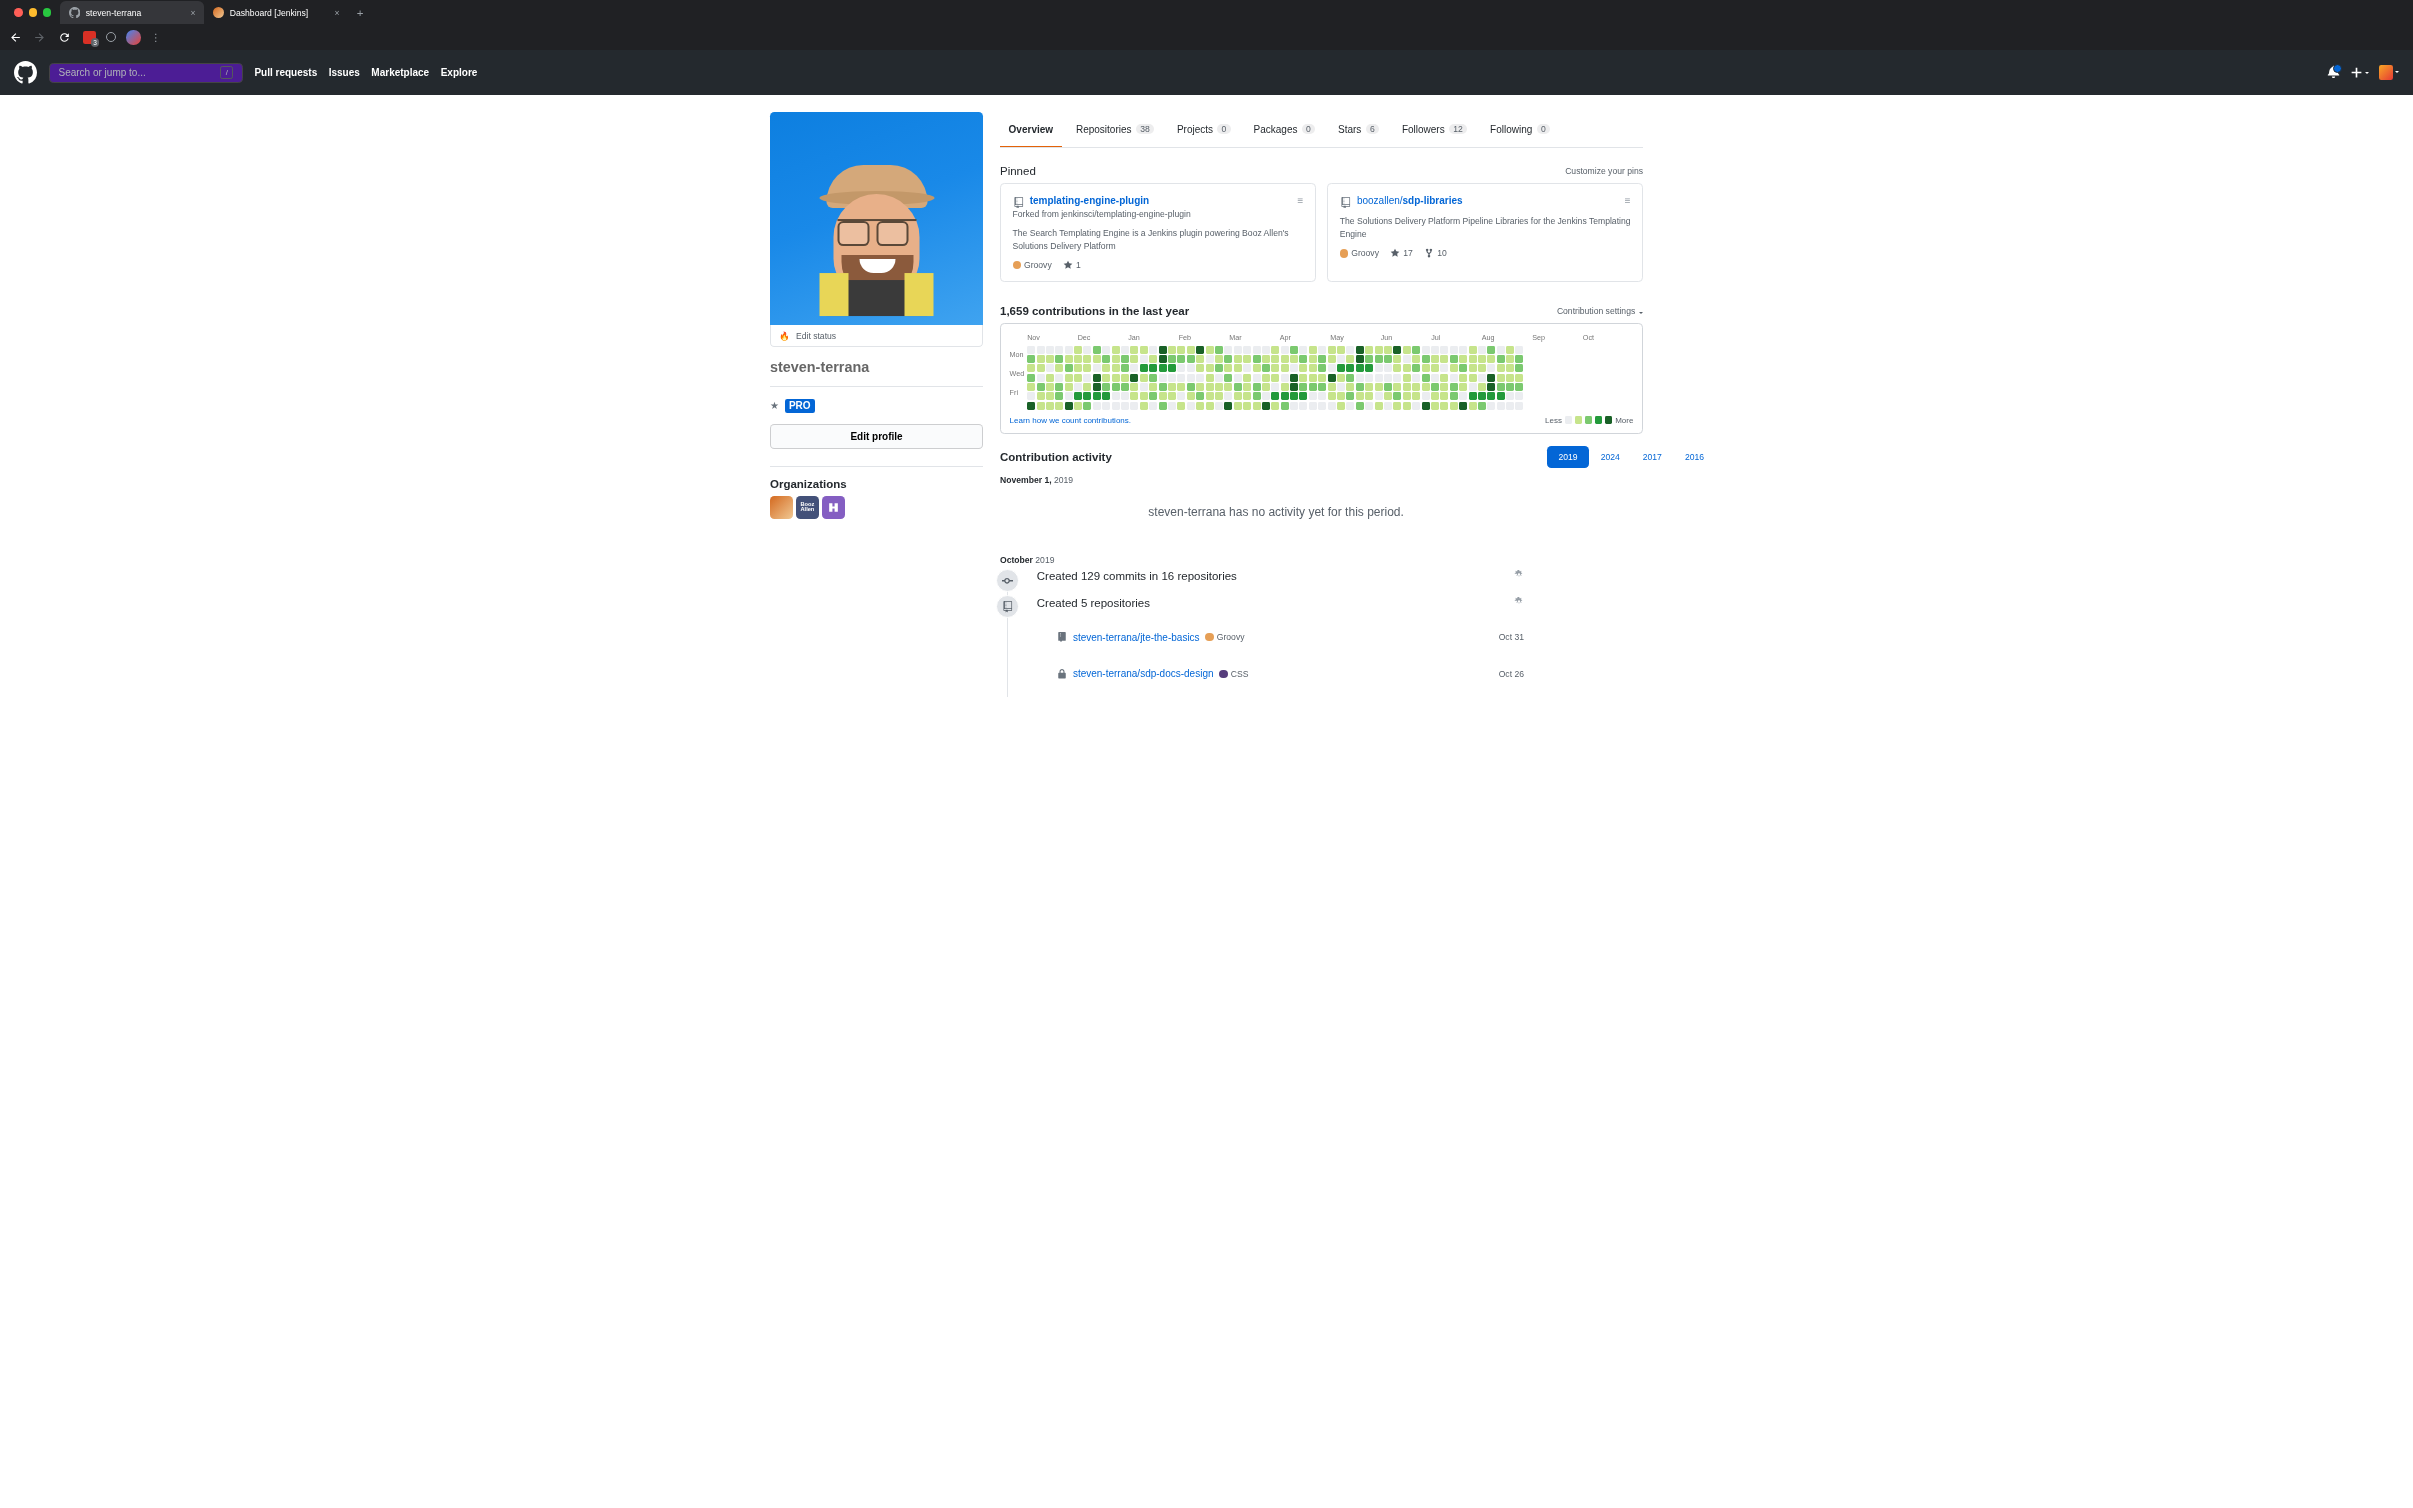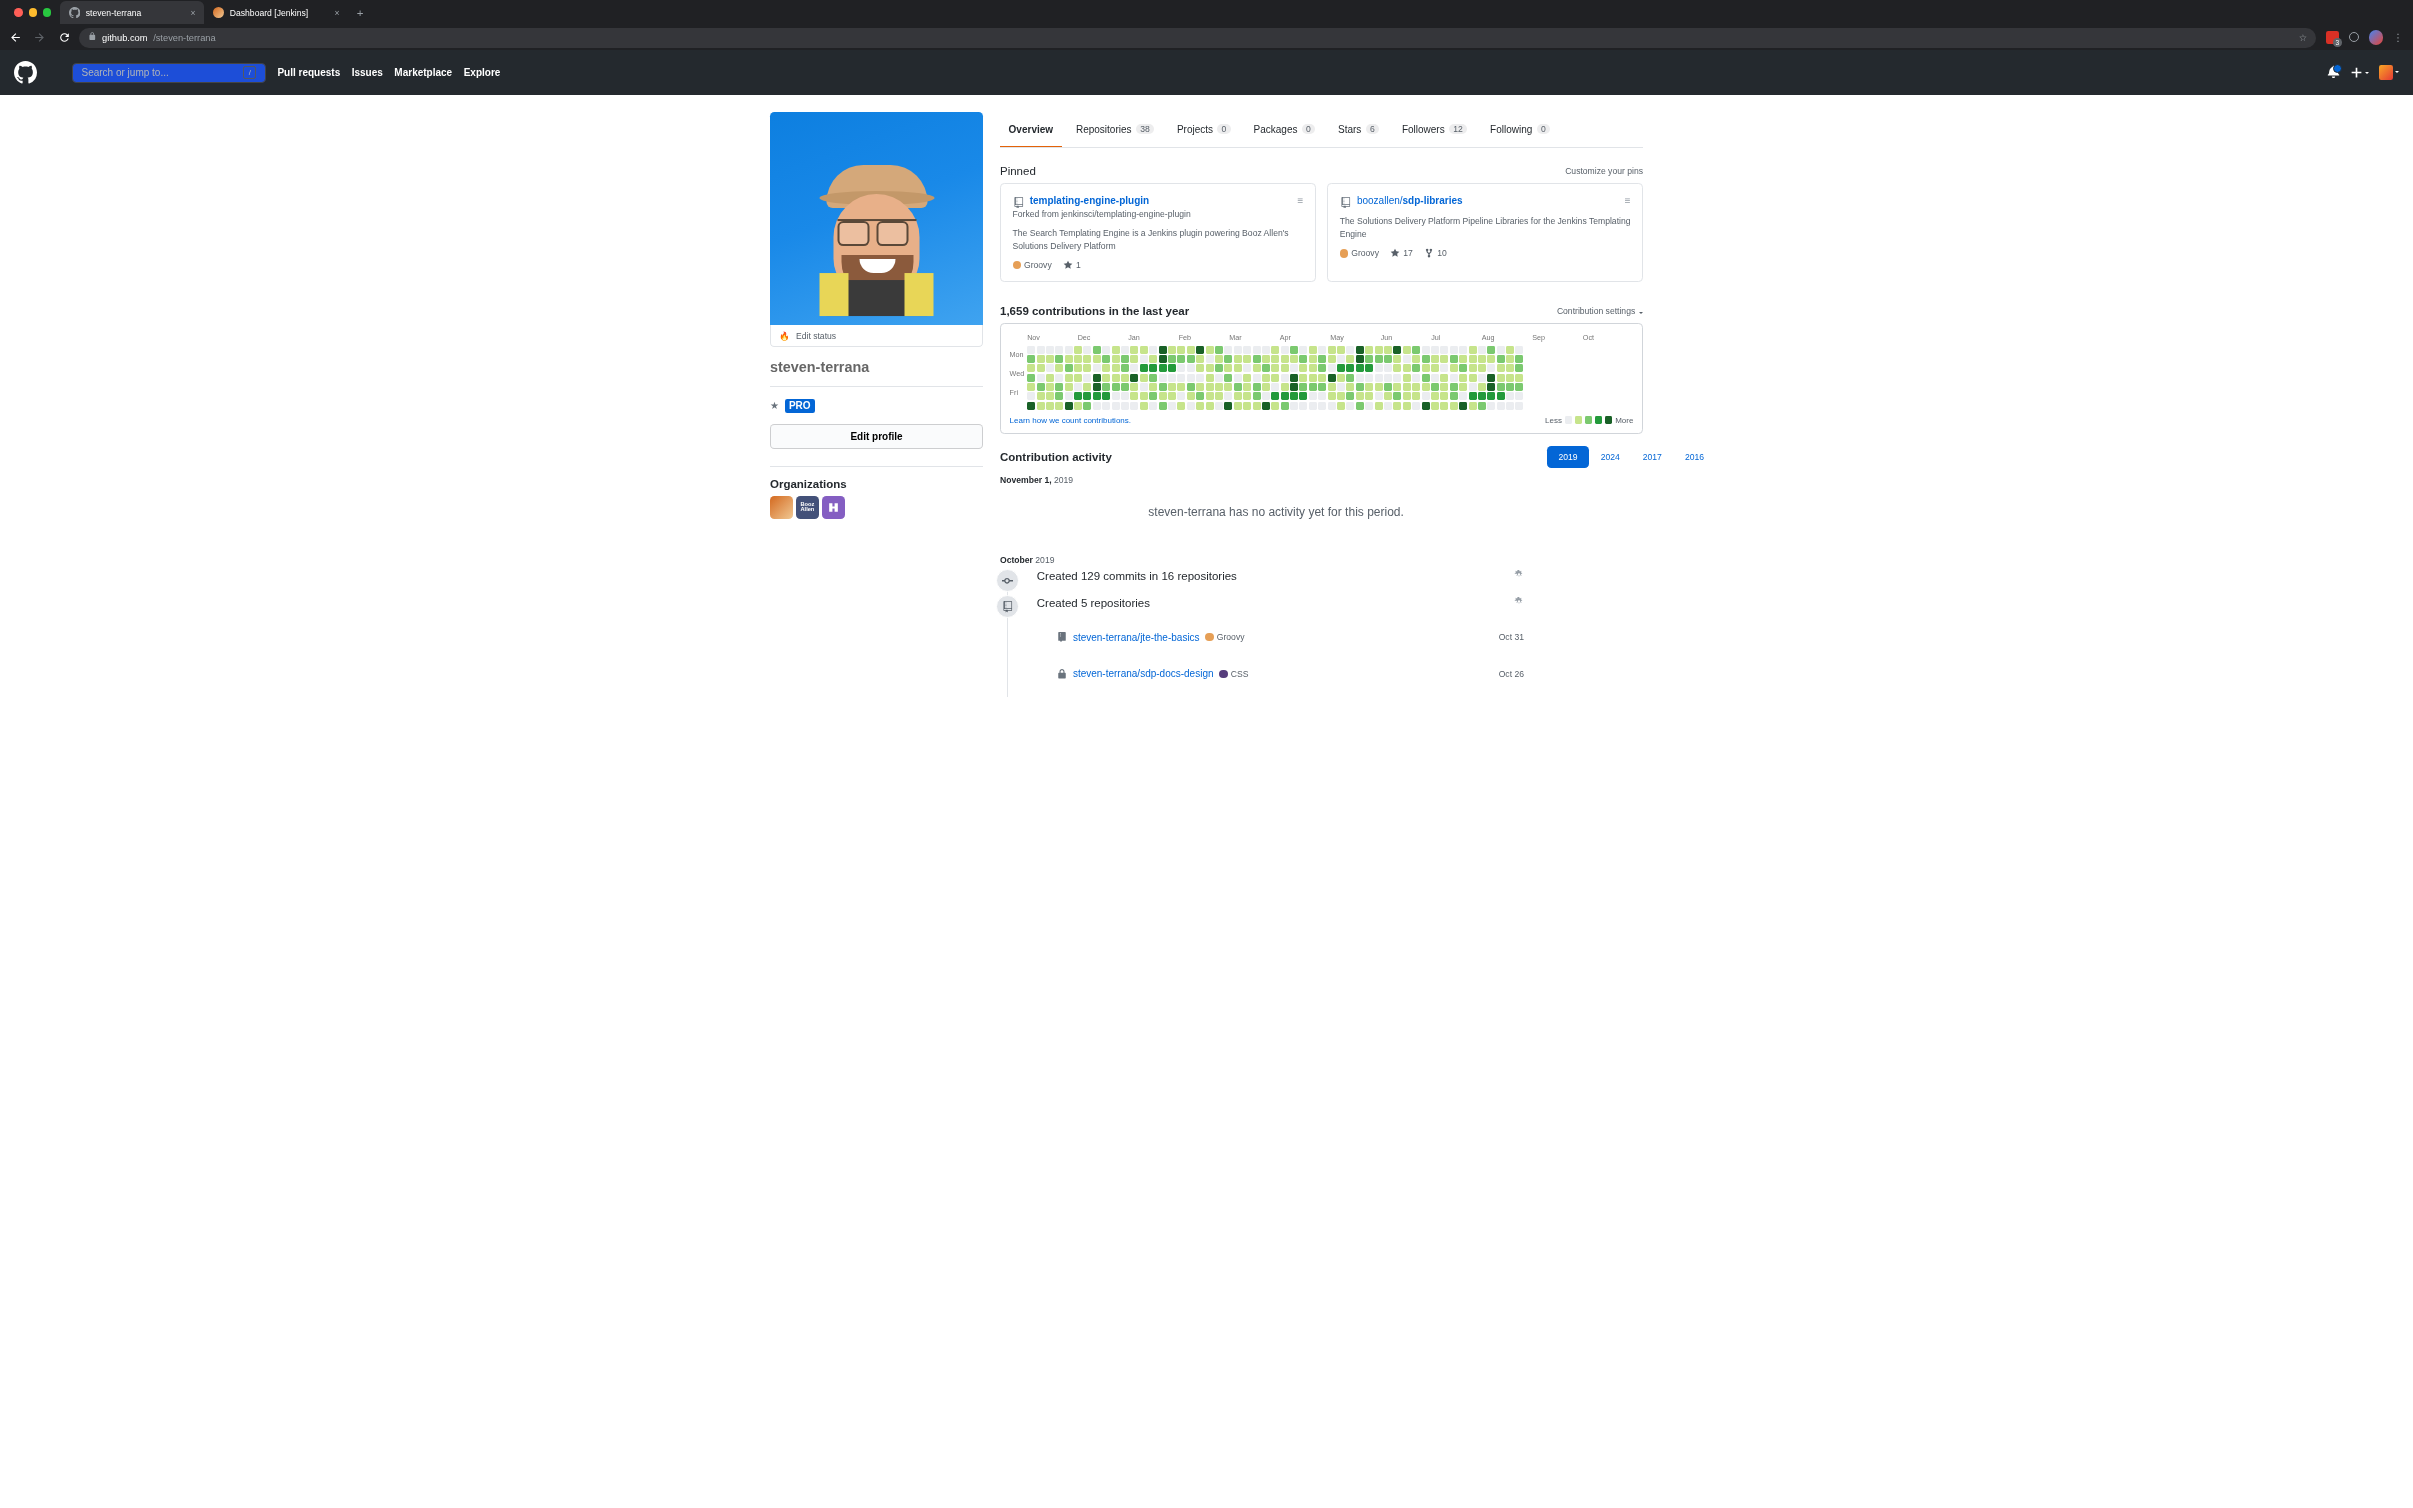--- a/index.html
+++ b/index.html
@@ -27,21 +27,21 @@
 .browser-icons { display: flex; align-items: center; gap: 10px; padding: 0 4.3px; }
 .ext-badge { position: relative; width: 13px; height: 13px; background: #d93025; border-radius: 2.2px; }
 .ext-count { position: absolute; bottom: -2.9px; right: -2.9px; background: #5f6368; color: #fff; font-size: 6.5px; width: 8.6px; height: 8.6px; border-radius: 50%; display: flex; align-items: center; justify-content: center; }
 .ext-circle { width: 10px; height: 10px; border: 1.4px solid #9aa0a6; border-radius: 50%; }
 .avatar-tiny { width: 14.4px; height: 14.4px; border-radius: 50%; background: linear-gradient(135deg, #4285f4, #ea4335); }
 .chrome-menu { color: #9aa0a6; }
 
 
 .gh-header { background: #24292e; height: 45px; display: flex; align-items: center; padding: 0 14.4px; gap: 11.5px; }
 .gh-logo svg { fill: #fff; width: 23px; height: 23px; display: block; }
-.gh-search { background: #1d4ed8; border: 0.7px solid #444; border-radius: 4.3px; width: 194px; height: 20px; display: flex; align-items: center; padding: 0 8.6px; color: #b0b4b8; font-size: 10px; margin-left: 23px; }
+.gh-search { background: #4c1d95; border: 0.7px solid #444; border-radius: 4.3px; width: 194px; height: 20px; display: flex; align-items: center; padding: 0 8.6px; color: #b0b4b8; font-size: 10px; }
 .gh-search-key { margin-left: auto; border: 0.7px solid #55595c; border-radius: 2.2px; width: 13px; height: 13px; display: flex; align-items: center; justify-content: center; font-size: 8px; }
 .gh-nav { display: flex; gap: 11.5px; }
 .gh-nav a { color: #fff; font-weight: 600; font-size: 10px; text-decoration: none; }
 .gh-right { margin-left: auto; display: flex; align-items: center; gap: 10px; }
 .gh-right svg { fill: #fff; width: 13px; height: 13px; }
 .notif-dot { position: relative; }
 .notif-dot::after { content: ''; position: absolute; top: -1.4px; right: -1.4px; width: 7.2px; height: 7.2px; background: #0366d6; border: 1.4px solid #24292e; border-radius: 50%; }
 .plus-caret { display: flex; align-items: center; color: #fff; }
 .caret { width: 0; height: 0; border-left: 2.9px solid transparent; border-right: 2.9px solid transparent; border-top: 2.9px solid #fff; margin-left: 1.4px; }
 .gh-avatar { width: 14.4px; height: 14.4px; border-radius: 2.2px; background: linear-gradient(135deg, #f9a825, #e53935); }
@@ -177,28 +177,20 @@
     <div class="nav-btn">
         <svg viewBox="0 0 24 24" fill="#5f6368">
           <path d="M12 4l-1.41 1.41L16.17 11H4v2h12.17l-5.58 5.59L12 20l8-8z"></path>
         </svg>
       </div>
     <div class="nav-btn">
         <svg viewBox="0 0 24 24" fill="#fff">
           <path d="M17.65 6.35A7.958 7.958 0 0012 4c-4.42 0-7.99 3.58-7.99 8s3.57 8 7.99 8c3.73 0 6.84-2.55 7.73-6h-2.08A5.99 5.99 0 0112 18c-3.31 0-6-2.69-6-6s2.69-6 6-6c1.66 0 3.14.69 4.22 1.78L13 11h7V4l-2.35 2.35z"></path>
         </svg>
       </div>
-    <div class="url-input">
-      <span class="url-lock"><svg width="8.6" height="8.6" viewBox="0 0 24 24" fill="#9aa0a6">
-            <path d="M18 8h-1V6c0-2.76-2.24-5-5-5S7 3.24 7 6v2H6c-1.1 0-2 .9-2 2v10c0 1.1.9 2 2 2h12c1.1 0 2-.9 2-2V10c0-1.1-.9-2-2-2zM9 6c0-1.66 1.34-3 3-3s3 1.34 3 3v2H9V6z"></path>
-          </svg></span>
-      <span>github.com</span>
-        <span style="color:#9aa0a6">/steven-terrana</span>
-      <span class="url-star">☆</span>
-    </div>
     <div class="browser-icons">
       <div class="ext-badge">
           <div class="ext-count">3</div>
         </div>
       <div class="ext-circle"></div>
       <div class="avatar-tiny"></div>
       <div class="chrome-menu">⋮</div>
     </div>
   </div>
 </div>

